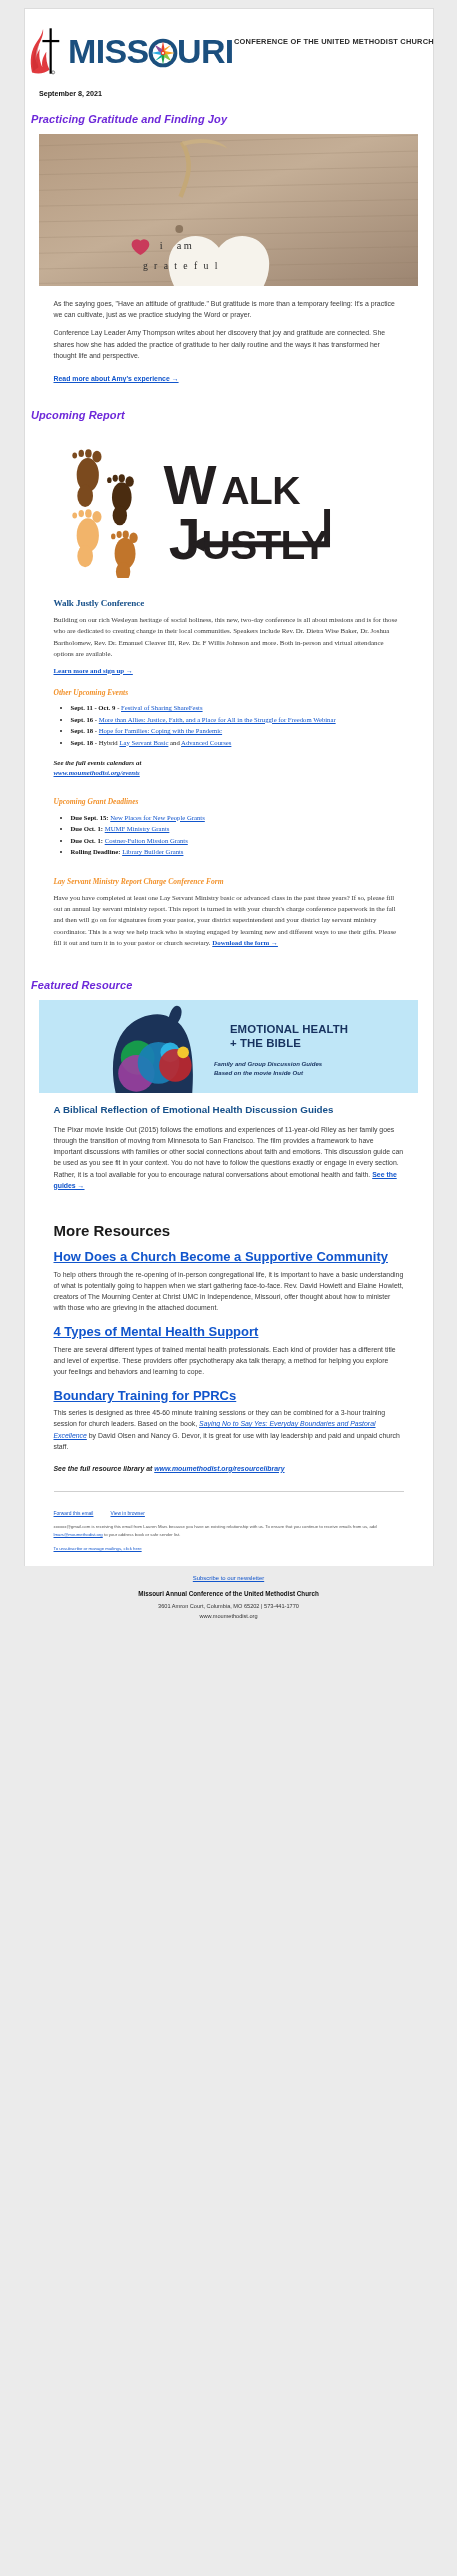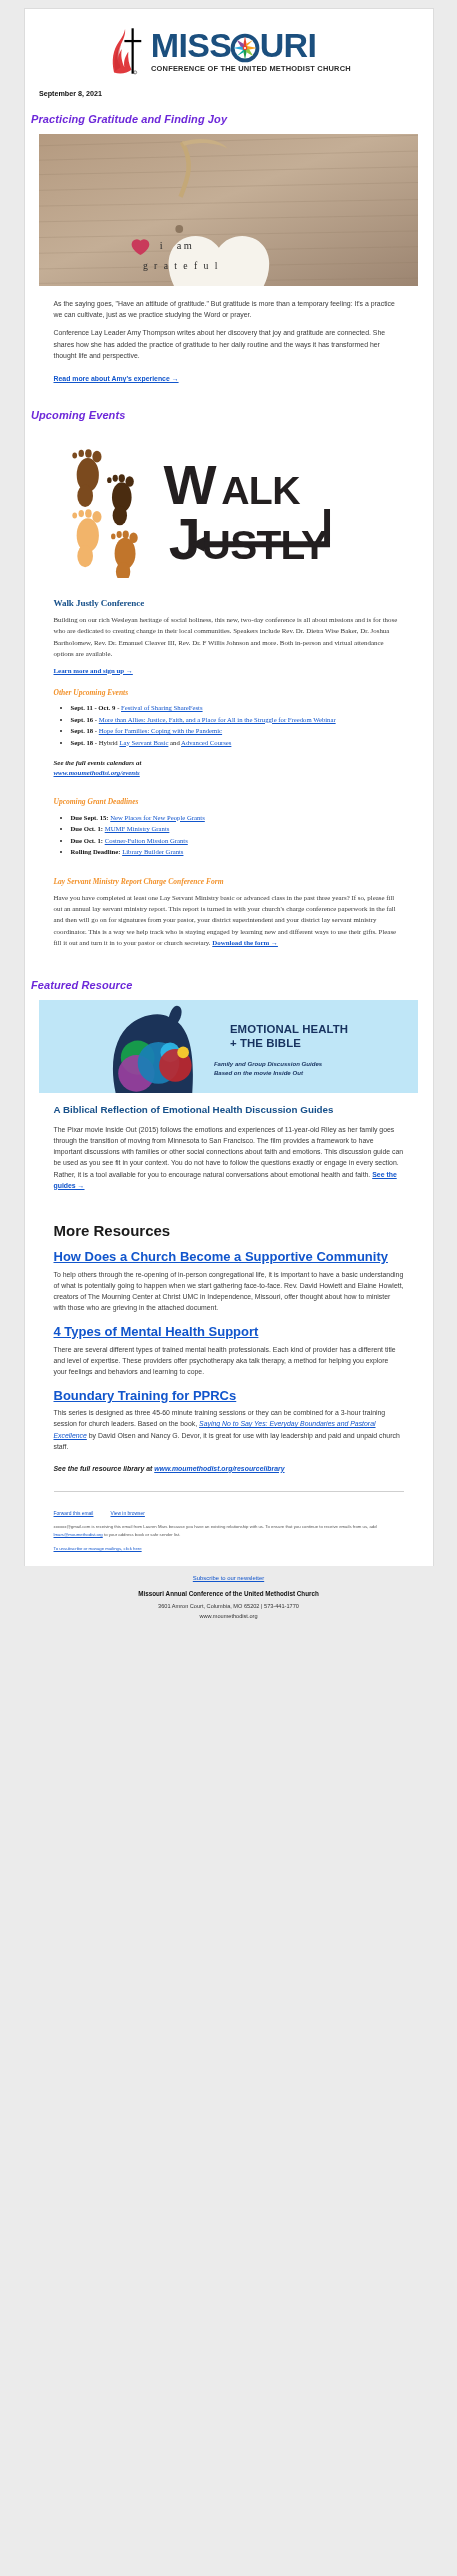--- a/index.html
+++ b/index.html
@@ -17,21 +17,21 @@
     margin:0 auto;
     background:#ffffff;
     border:0.7px solid #dcdcdc;
     border-bottom:none;
   }
 
   
   .logo-wrap { padding:18.3px 0 11.8px 0; display:flex; justify-content:center; }
   .logo { display:flex; align-items:center; gap:6.5px; }
   .logo-mark { width:34px; height:48px; position:relative; }
-  .logo-text { display:flex; flex-direction:column; }
+  .logo-text { display:flex; }
   .logo-missouri {
     font-family:"Liberation Sans", sans-serif;
     font-weight:bold;
     font-size:34px;
     letter-spacing:-0.7px;
     color:#1b4f7e;
     line-height:0.95;
     display:flex;
     align-items:center;
   }
@@ -313,21 +313,21 @@
     </div>
 
     <div class="textblock">
       <p class="body">As the saying goes, "Have an attitude of gratitude." But gratitude is more than a temporary feeling: It's a practice we can cultivate, just as we practice studying the Word or prayer.</p>
       <p class="body">Conference Lay Leader Amy Thompson writes about her discovery that joy and gratitude are connected. She shares how she has added the practice of gratitude to her daily routine and the ways it has transformed her thought life and perspective.</p>
       <p style="margin:10.5px 0 0 0;">
         <a class="link" href="#">Read more about Amy's experience →</a>
       </p>
     </div>
 
-    <div class="section-head" style="padding-top:22px;">Upcoming Events</div>
+    <div class="section-head" style="padding-top:22px;">Upcoming Report</div>
 
     <div class="wj-wrap">
       <svg class="wj" viewBox="0 0 520 210" preserveAspectRatio="xMidYMid meet">
         <g>
           <ellipse cx="44" cy="52" rx="17" ry="26" fill="#7b4a1e"></ellipse>
           <ellipse cx="40" cy="84" rx="12" ry="17" fill="#7b4a1e"></ellipse>
           <ellipse cx="58" cy="24" rx="7" ry="9" fill="#7b4a1e"></ellipse>
           <ellipse cx="45" cy="19" rx="5" ry="6.5" fill="#7b4a1e"></ellipse>
           <ellipse cx="34" cy="19" rx="4.2" ry="5.5" fill="#7b4a1e"></ellipse>
           <ellipse cx="24" cy="22" rx="3.6" ry="4.6" fill="#7b4a1e"></ellipse>

